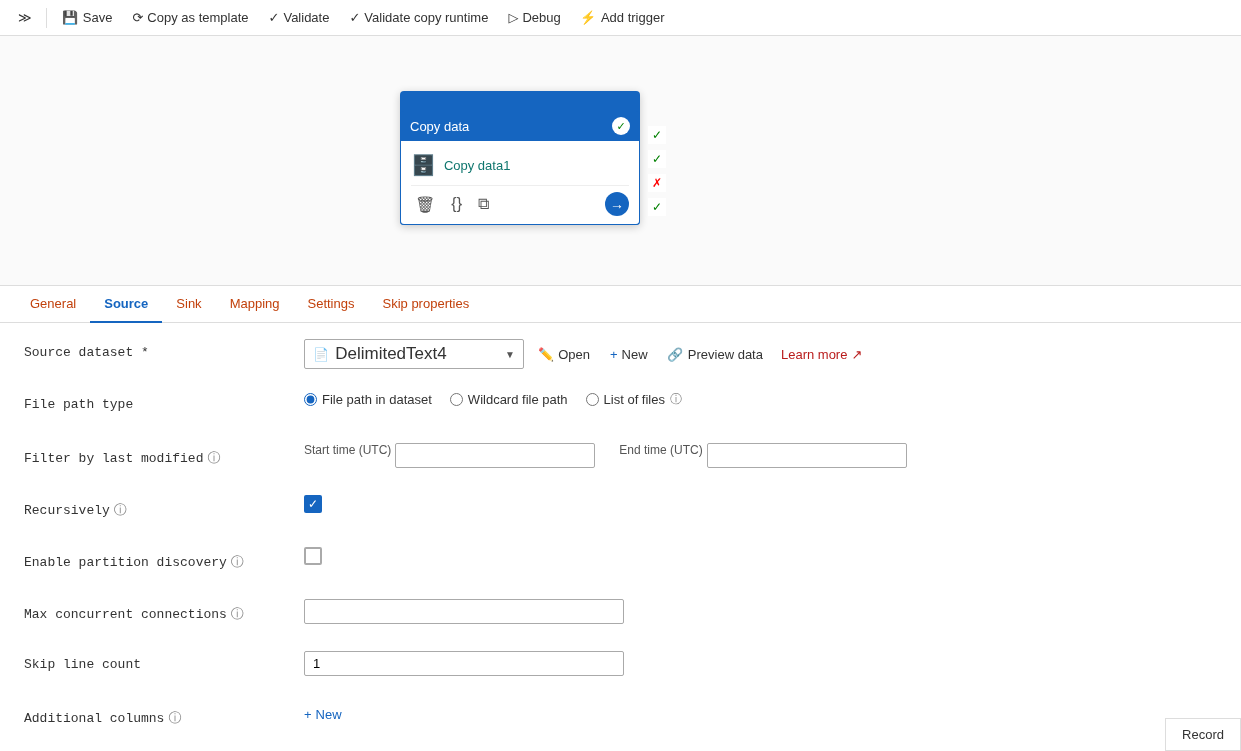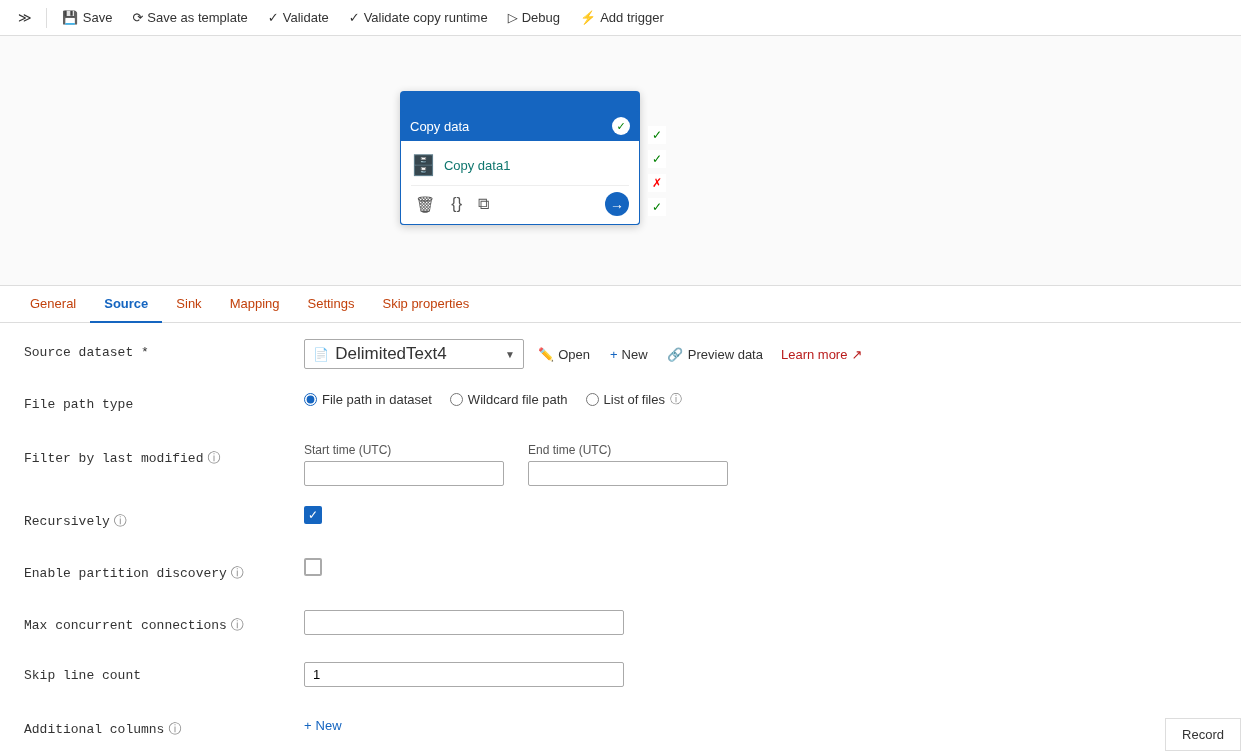--- a/index.html
+++ b/index.html
@@ -252,21 +252,21 @@
     }
 
     
     .time-inputs {
       display: flex;
       gap: 24px;
       align-items: flex-start;
     }
     .time-group {
       display: flex;
-      flex-direction: column;
+      flex-direction: row;
       gap: 4px;
     }
     .time-label {
       font-size: 12px;
       color: #555;
     }
     .time-input {
       border: 1px solid #aaa;
       border-radius: 2px;
       padding: 4px 8px;
@@ -325,21 +325,21 @@
   <button class="toolbar-btn expand-btn">
     <span>≫</span>
   </button>
   <div class="toolbar-separator"></div>
   <button class="toolbar-btn">
     <span>💾</span>
     <span>Save</span>
   </button>
   <button class="toolbar-btn">
     <span>⟳</span>
-    <span>Save as template</span>
+    <span>Copy as template</span>
   </button>
   <button class="toolbar-btn">
     <span>✓</span>
     <span>Validate</span>
   </button>
   <button class="toolbar-btn">
     <span>✓</span>
     <span>Validate copy runtime</span>
   </button>
   <button class="toolbar-btn">

